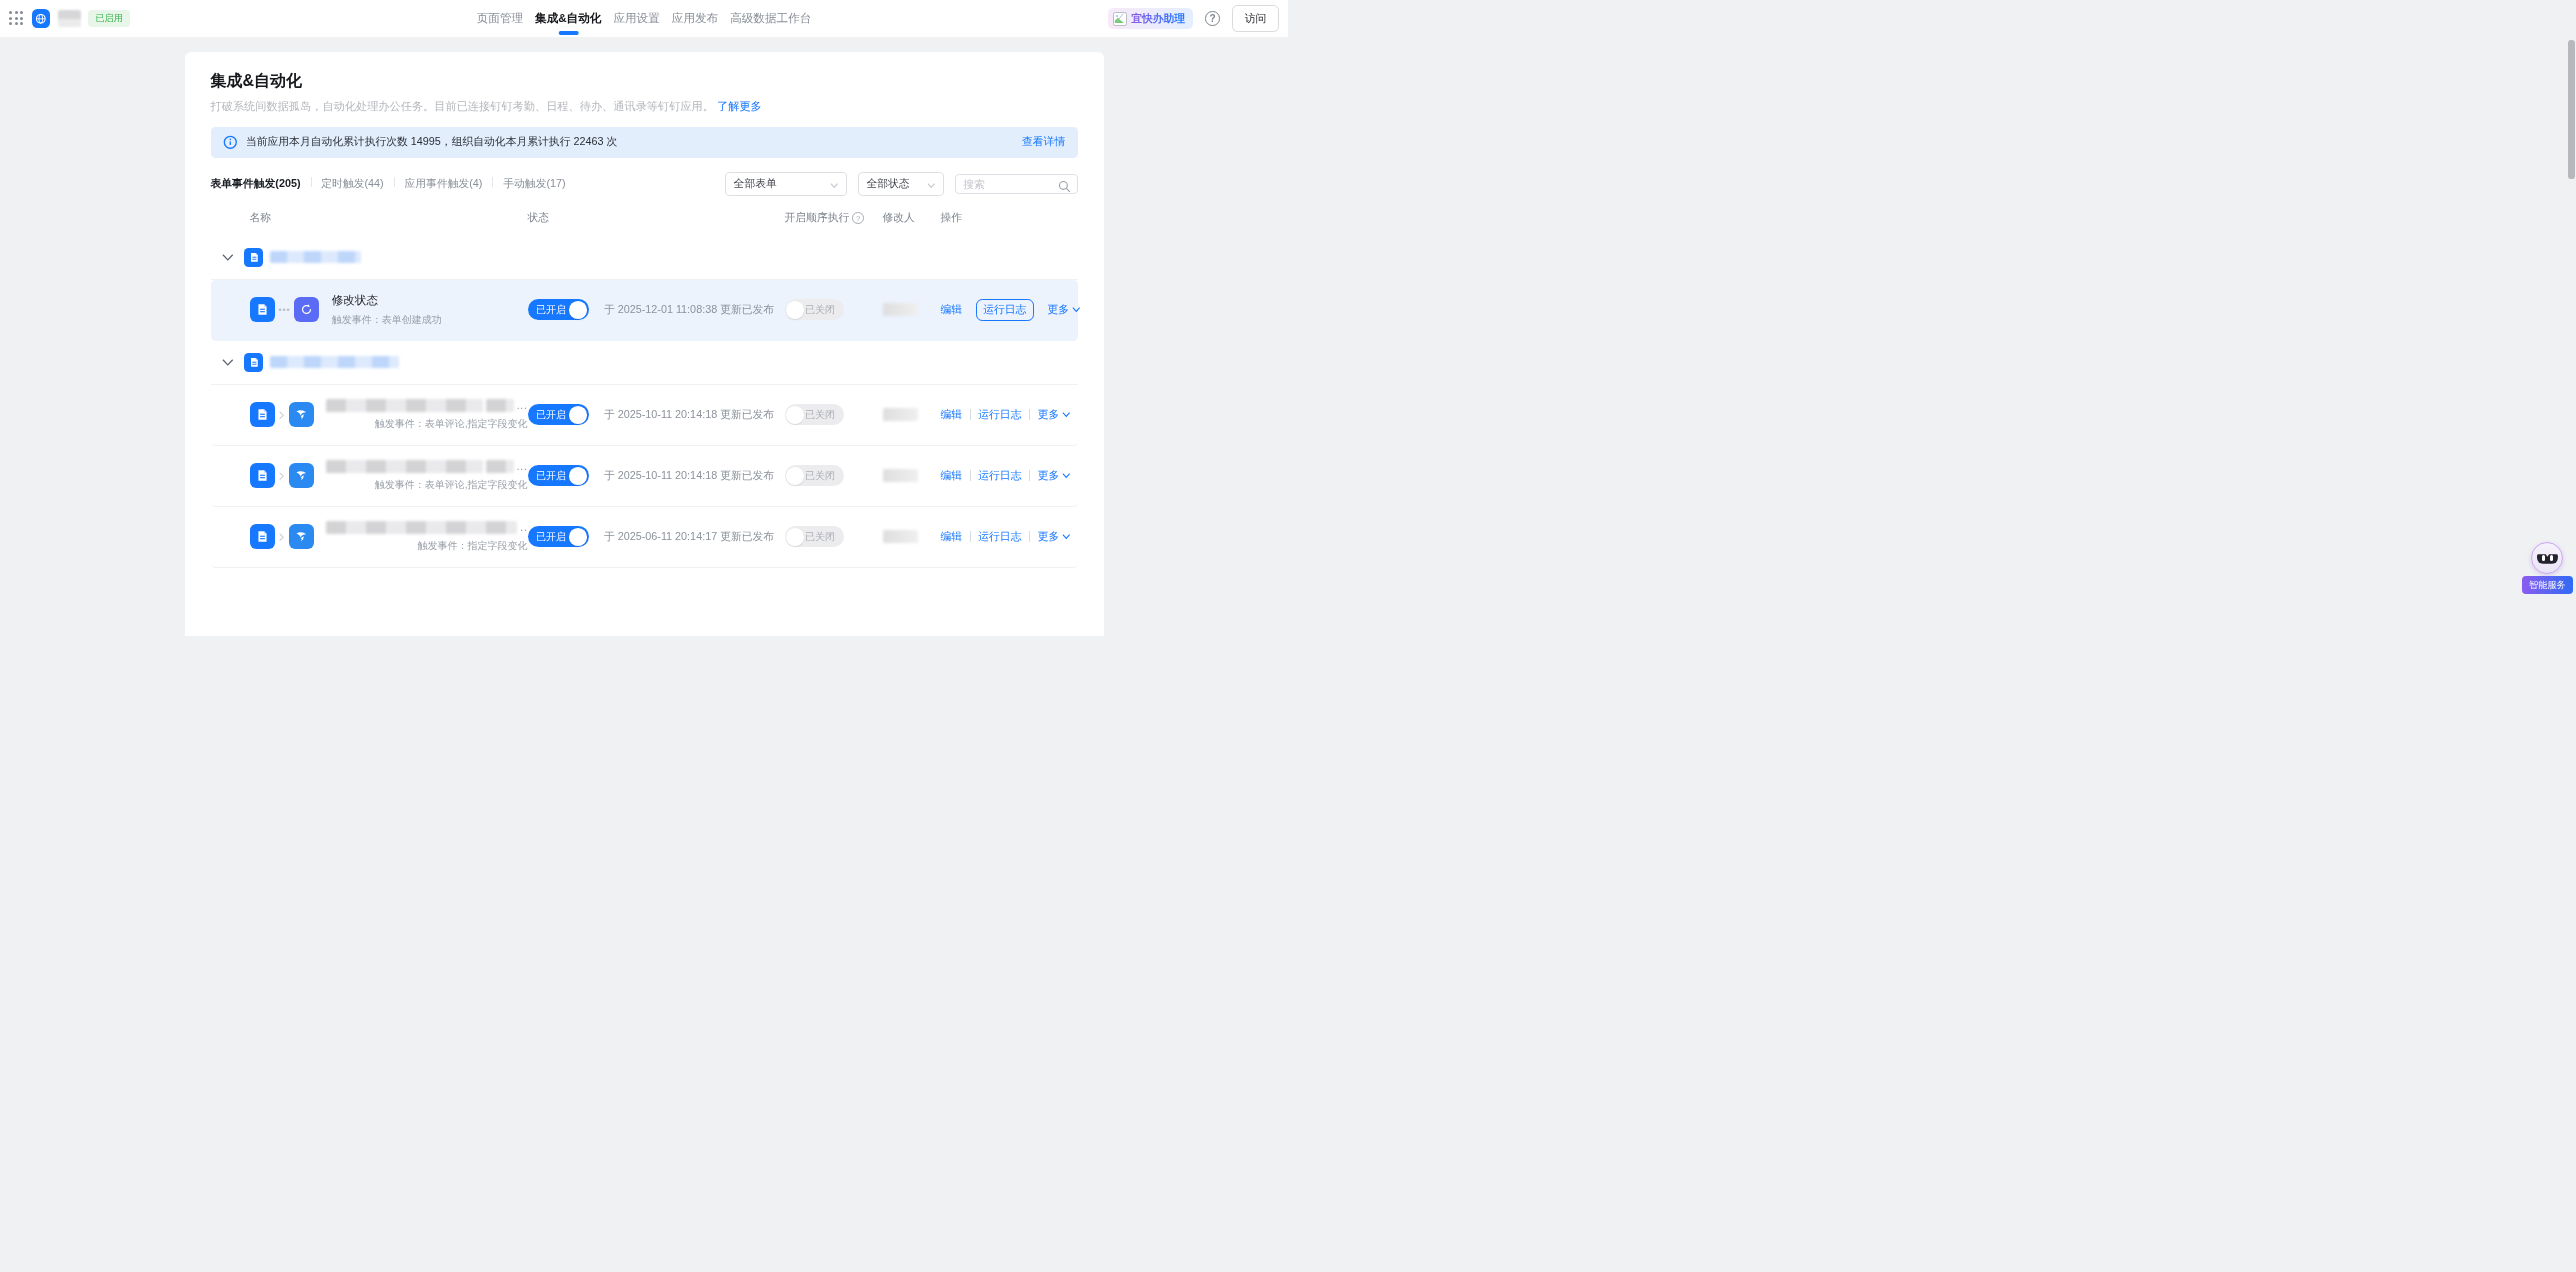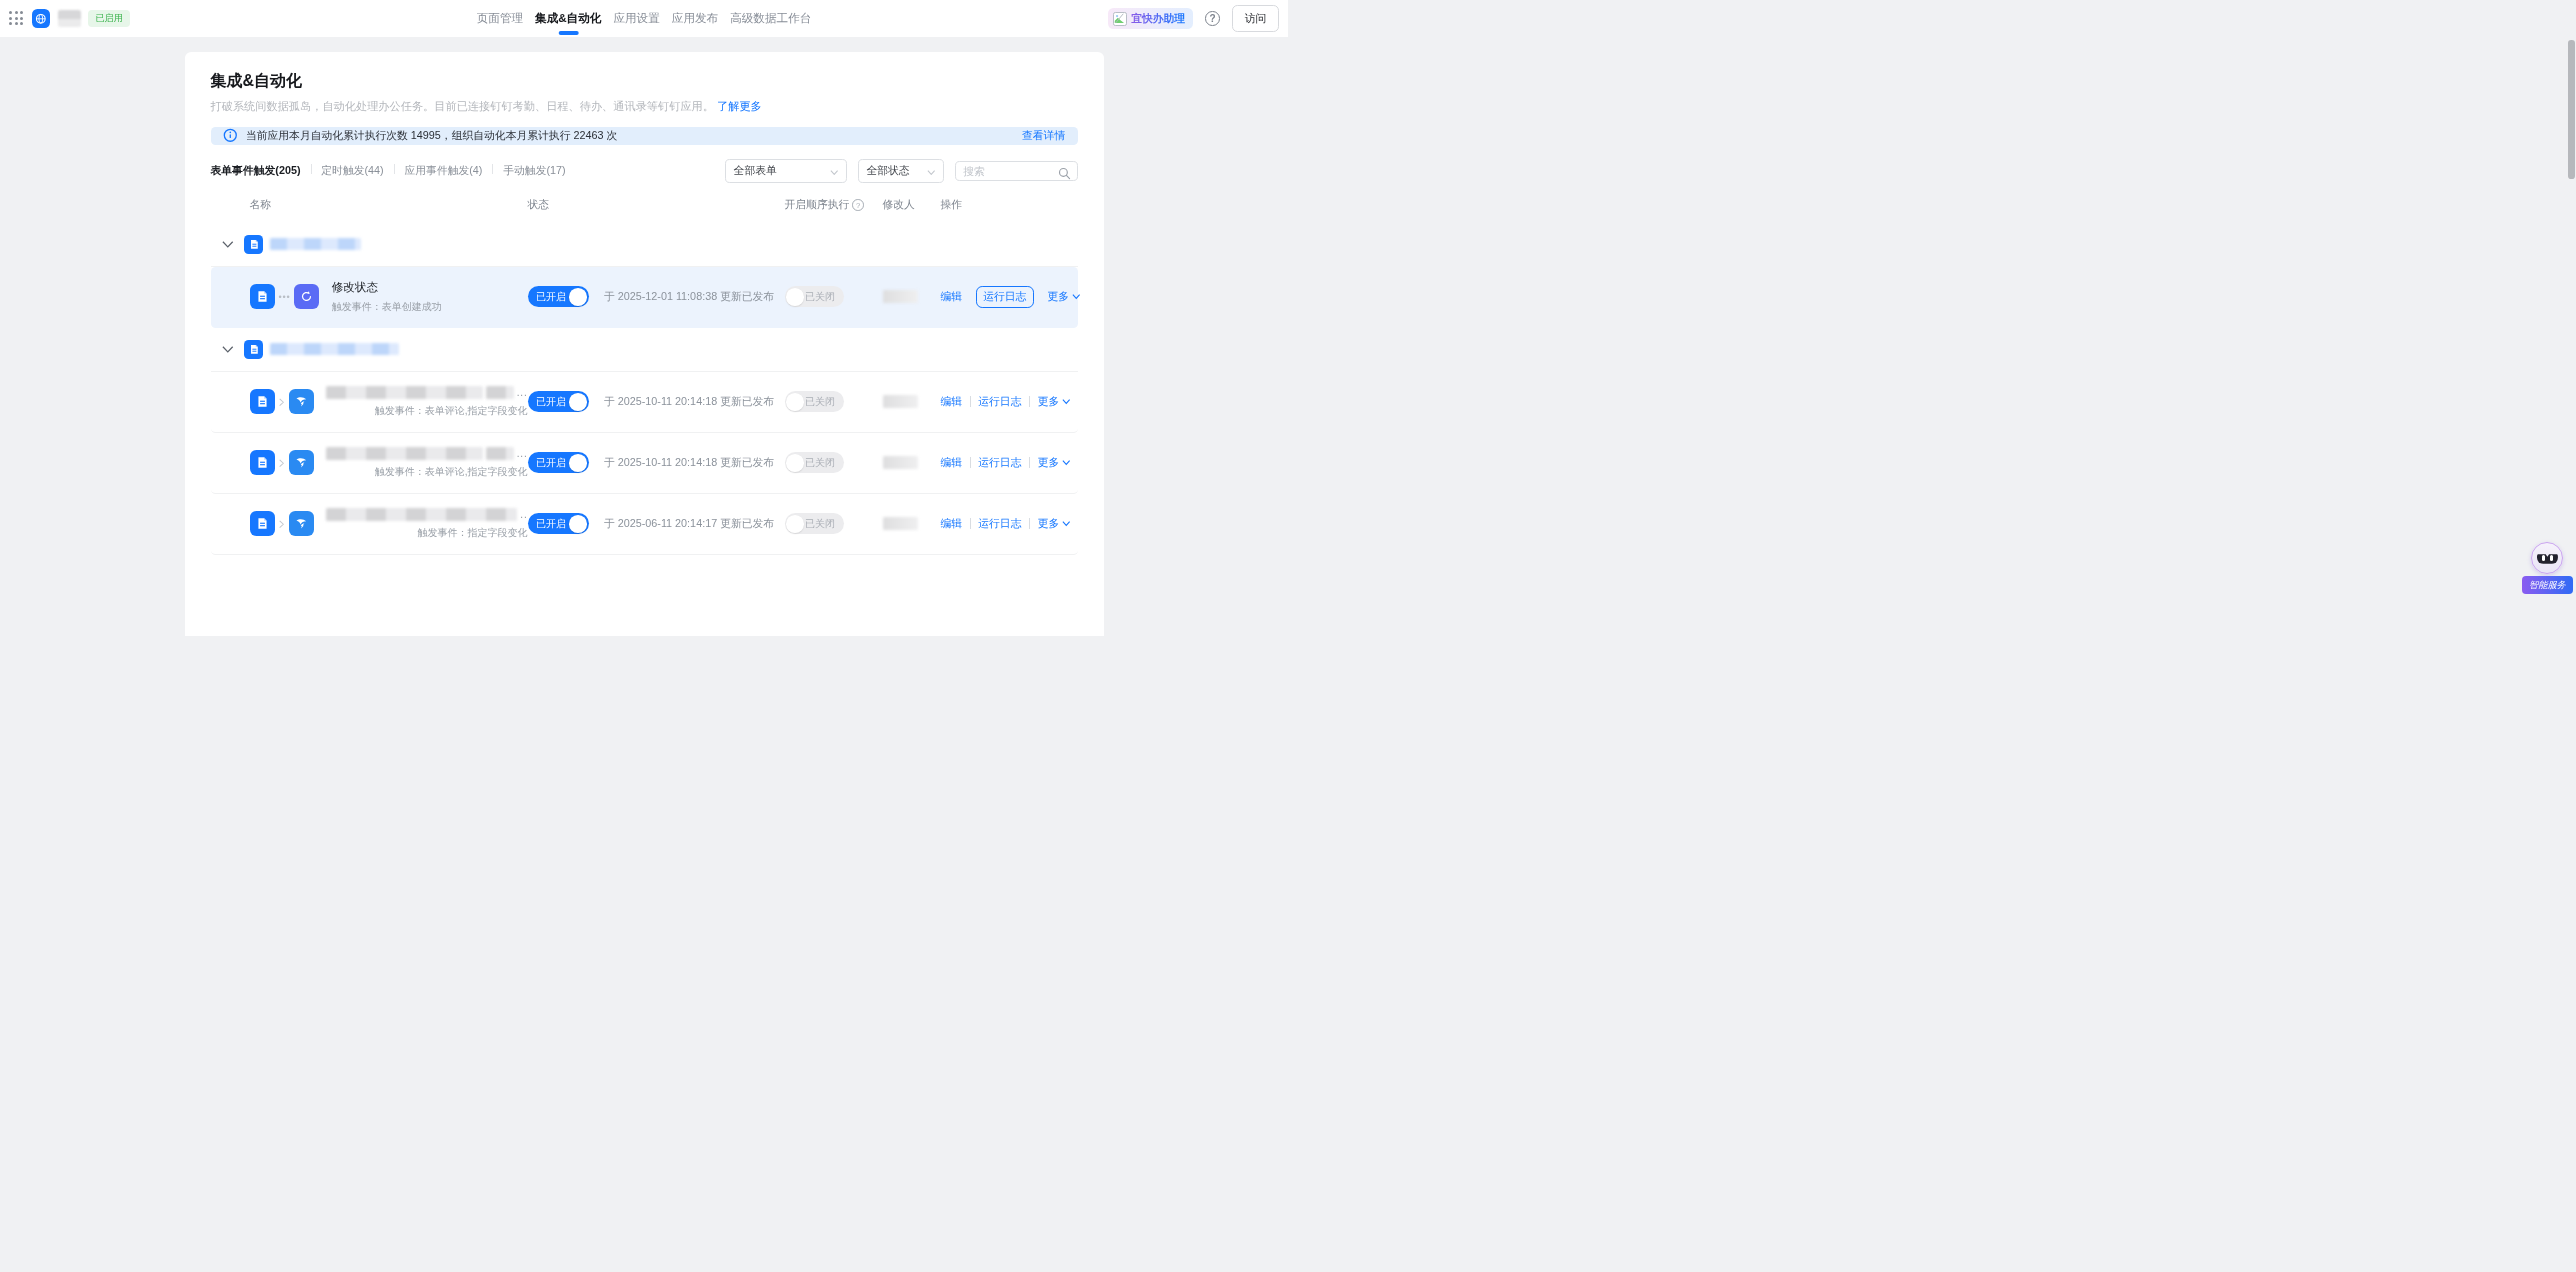--- a/index.html
+++ b/index.html
@@ -32,21 +32,21 @@
 
   
   .page-scrollbar { position:fixed; right:1.5px; top:40px; width:6.2px; height:139px; border-radius:3.1px; background:#b6b8bc; }
 
   
   .card { width:919px; margin:14.6px auto 0; background:#fff; border-radius:6.2px; padding:19px 26px 7.7px; height:1078px; }
   .page-title { font-size:16px; font-weight:bold; color:#17191d; }
   .page-sub { margin-top:7px; font-size:11.2px; color:#b4b7bc; }
   .link { color:#1677ff; cursor:pointer; text-decoration:none; }
 
-  .banner { margin-top:13px; height:18px; background:#e2eefc; border-radius:4.6px; display:flex; align-items:center; padding:0 12.3px; gap:8.5px; }
+  .banner { margin-top:13px; height:31px; background:#e2eefc; border-radius:4.6px; display:flex; align-items:center; padding:0 12.3px; gap:8.5px; }
   .banner-text { font-size:10.8px; color:#2b2f36; }
   .banner-link { margin-left:auto; font-size:10.8px; }
 
   .toolbar { margin-top:14.6px; display:flex; align-items:center; gap:19px; }
   .primary-btn { background:#1677ff; color:#fff; border:none; border-radius:4.6px; height:24px; padding:0 10.8px; font-size:10.8px; cursor:pointer; white-space:nowrap; }
   .notify-btn { display:flex; align-items:center; gap:5.4px; font-size:10.8px; color:#23262b; cursor:pointer; }
 
   .tabs-row { margin-top:14.6px; display:flex; align-items:center; }
   .trigger-tabs { display:flex; align-items:flex-start; }
   .t-tab { font-size:10.8px; color:#8a9099; cursor:pointer; white-space:nowrap; }
@@ -109,21 +109,21 @@
 
   
   .ai-widget { position:fixed; right:4.6px; top:542px; width:48px; display:flex; flex-direction:column; align-items:center; }
   .robot { width:32px; height:32px; border-radius:50%; background:linear-gradient(180deg,#f6f2fb,#e9e4f6);
     border:1.5px solid #c9a3ef; display:flex; align-items:center; justify-content:center; box-shadow:0 1.5px 4.6px rgba(130,90,220,.25); }
   .robot-face { width:21px; height:11.6px; background:#23222e; border-radius:4.6px 4.6px 6.2px 6.2px; position:relative;
     clip-path:polygon(0 18%,42% 18%,50% 40%,58% 18%,100% 18%,100% 100%,0 100%); }
   .robot-face i { position:absolute; top:3.1px; width:3.1px; height:6.2px; border-radius:1.5px; background:#fff; }
   .robot-face i:first-child { left:4.6px; } .robot-face i:last-child { right:4.6px; }
   .ai-badge { margin-top:2.3px; background:linear-gradient(90deg,#8a5cf0,#2f6bf5); color:#fff; font-size:9.2px;
-    padding:2.3px 7px; border-radius:3.9px; cursor:pointer; white-space:nowrap;font-style:italic; }
+    padding:2.3px 7px; border-radius:3.9px; cursor:pointer; white-space:nowrap; }
 </style>
 </head>
 <body>
 
 <header class="topbar">
   <div class="tb-left">
     <div class="grid-icon">
       <i></i>
         <i></i>
         <i></i>

